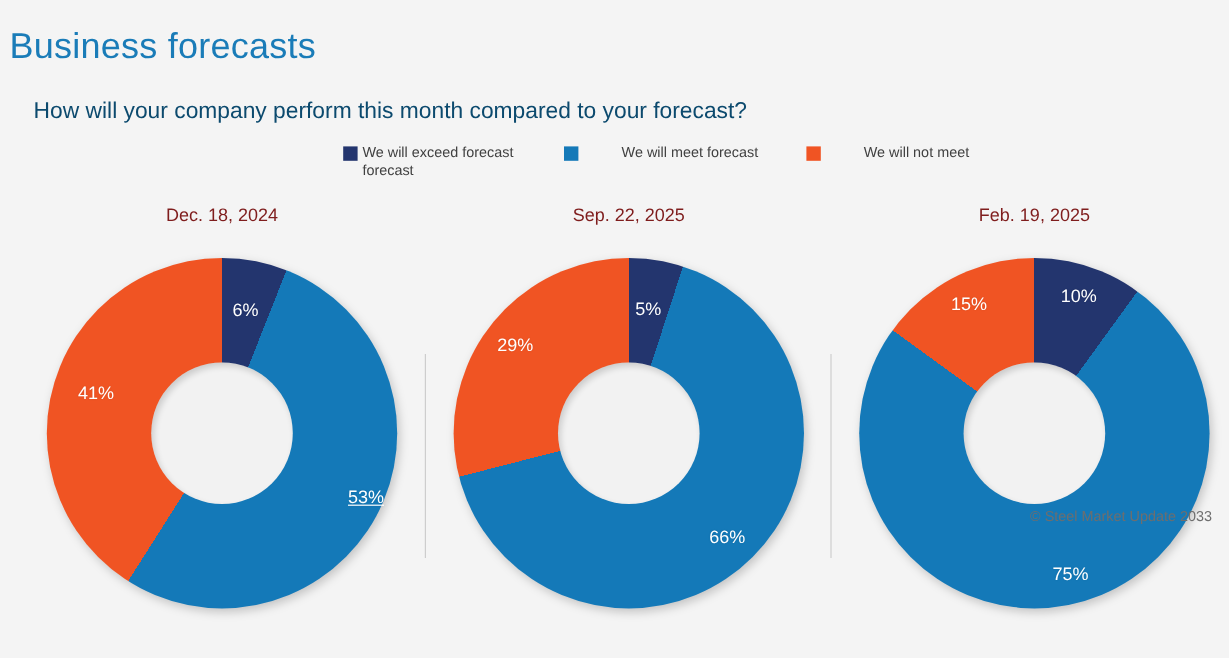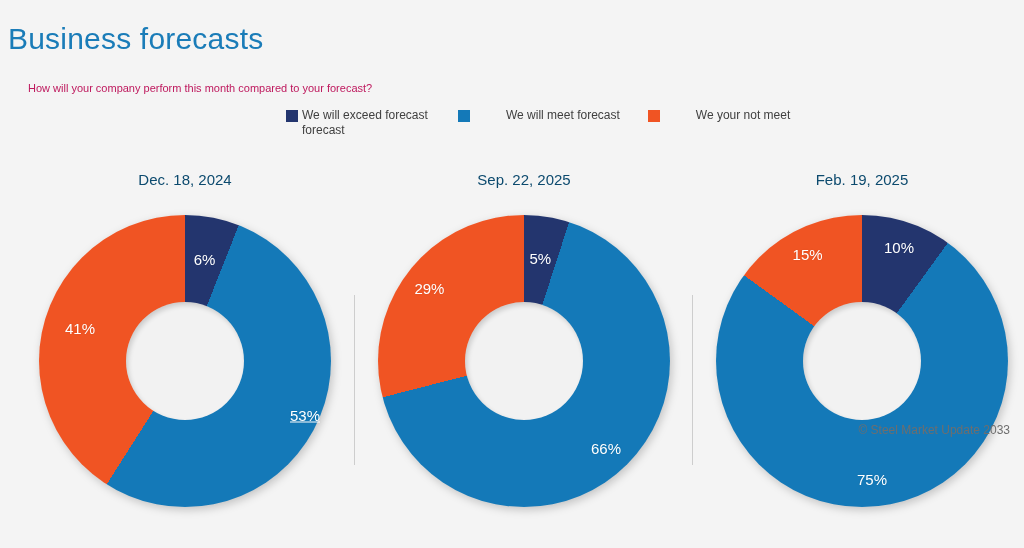--- a/index.html
+++ b/index.html
@@ -29,33 +29,33 @@
     font-weight: 400;
     color: #1a7cb8;
     letter-spacing: 0.2px;
     white-space: nowrap;
   }
 
   .subtitle {
     position: absolute;
     left: 28px;
     top: 82px;
-    font-size: 11px;
-    color: #be185d;
+    font-size: 19px;
+    color: #0c4a6e;
     white-space: nowrap;
   }
 
   
   .legend {
     position: absolute;
     left: 286px;
-    top: 108px;
+    top: 120px;
     display: flex;
     align-items: flex-start;
-    gap: 4px;
+    gap: 16px;
   }
   .legend-item {
     display: flex;
     align-items: flex-start;
     margin-right: 24px;
   }
   .legend-swatch {
     width: 12px;
     height: 12px;
     flex: 0 0 auto;
@@ -95,21 +95,21 @@
   .panel-2 { left: 355px; }
   .panel-3 { left: 693px; }
 
   .panel-title {
     position: absolute;
     top: 6px;
     left: 0;
     width: 338px;
     text-align: center;
     font-size: 15px;
-    color: #0c4a6e;
+    color: #7f1d1d;
     white-space: nowrap;
   }
 
   .donut-wrap {
     position: absolute;
     top: 50px;
     left: 50%;
     transform: translateX(-50%);
     width: 292px;
     height: 292px;
@@ -176,21 +176,21 @@
     <div class="legend-item wide">
       <span class="legend-swatch" style="background: rgb(35, 53, 110);"></span>
       <span class="legend-label">We will exceed forecast forecast</span>
     </div>
     <div class="legend-item nowrap">
       <span class="legend-swatch" style="background: rgb(20, 121, 184);"></span>
       <span class="legend-label">We will meet forecast</span>
     </div>
     <div class="legend-item nowrap">
       <span class="legend-swatch" style="background: rgb(240, 84, 35);"></span>
-      <span class="legend-label">We your not meet</span>
+      <span class="legend-label">We will not meet</span>
     </div>
   </div>
 
   <div class="charts">
 
     <div class="panel panel-1">
       <div class="panel-title">Dec. 18, 2024</div>
       <div class="donut-wrap">
         <div class="donut" style="background: conic-gradient(rgb(35, 53, 110) 0deg, rgb(35, 53, 110) 21.6deg, rgb(20, 121, 184) 21.6deg, rgb(20, 121, 184) 212.4deg, rgb(240, 84, 35) 212.4deg, rgb(240, 84, 35) 360deg);"></div>
         <div class="donut-hole"></div>
@@ -210,21 +210,21 @@
           <div class="slice-label" style="left: 51.4px; top: 72.6px;">29%</div>
         </div>
     </div>
 
     <div class="panel panel-3">
       <div class="panel-title">Feb. 19, 2025</div>
       <div class="donut-wrap">
         <div class="donut" style="background: conic-gradient(rgb(35, 53, 110) 0deg, rgb(35, 53, 110) 36deg, rgb(20, 121, 184) 36deg, rgb(20, 121, 184) 306deg, rgb(240, 84, 35) 306deg, rgb(240, 84, 35) 360deg);"></div>
         <div class="donut-hole"></div>
       <div class="slice-label" style="left: 183px; top: 32.1px;">10%</div>
-          <div class="slice-label" style="left: 156px; top: 264.2px;">75%</div>
+          <div class="slice-label" style="left: 176px; top: 264.2px;">75%</div>
           <div class="slice-label" style="left: 91.6px; top: 39.3px;">15%</div>
         </div>
     </div>
 
   </div>
 
   <div class="divider divider-1"></div>
   <div class="divider divider-2"></div>
 
   <div class="footer-credit">© Steel Market Update 2033</div>

